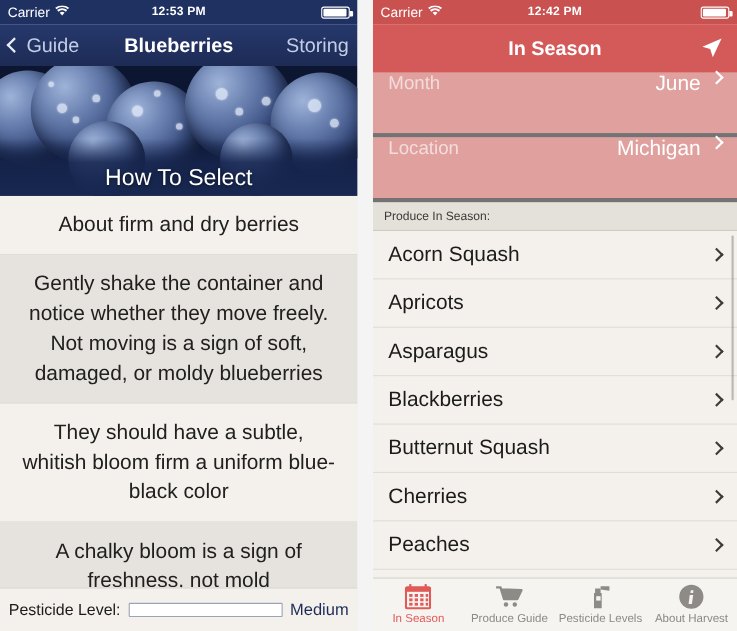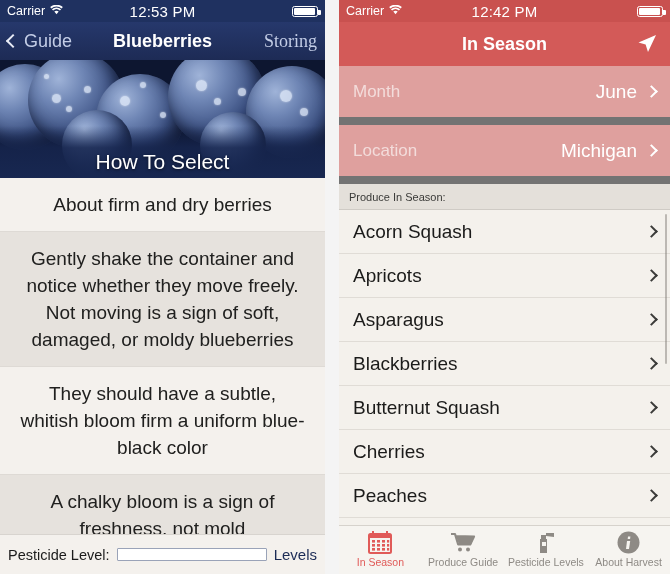--- a/index.html
+++ b/index.html
@@ -19,21 +19,21 @@
   .statusbar-left {
     height: 22px; background: #1f3160;
     display: flex; align-items: center; position: relative;
     color: #ffffff; font-size: 12.5px;
     padding: 0 7px;
   }
   .sb-carrier { display: flex; align-items: center; gap: 5px; }
   .sb-wifi { display: inline-block; }
   .sb-time {
     position: absolute; left: 0; right: 0; text-align: center;
-    font-weight: normal; font-size: 15px; letter-spacing: .2px;
+    font-weight: bold; font-size: 11px; letter-spacing: .2px;
   }
   .sb-batt {
     margin-left: auto; width: 26px; height: 11px;
     border: 1.3px solid #ffffff; border-radius: 2.5px;
     position: relative; background: transparent;
   }
   .sb-batt::after {
     content:""; position: absolute; right: -3.6px; top: 3px;
     width: 2.2px; height: 5px; background: #ffffff; border-radius: 0 1px 1px 0;
   }
@@ -45,21 +45,21 @@
   }
   .nav-back { display:flex; align-items:center; gap:4px; color:#c3cde6; font-size:18px; cursor:pointer; }
   .chev-back {
     width: 10px; height: 10px; border-left: 2.6px solid #e8ecf6; border-bottom: 2.6px solid #e8ecf6;
     transform: rotate(45deg); margin-right: 2px;
   }
   .nav-title {
     position:absolute; left:0; right:0; text-align:center;
     color:#ffffff; font-size: 18px; font-weight: bold; pointer-events:none;
   }
-  .nav-right { margin-left:auto; color:#c3cde6; font-size:18px; cursor:pointer;font-family:Liberation Serif, serif; }
+  .nav-right { margin-left:auto; color:#c3cde6; font-size:18px; cursor:pointer; }
 
   .hero { position: relative; height: 118px; overflow: hidden; background:#0d1630; }
   .hero-photo { position:absolute; inset:0; }
   .berry {
     position:absolute; border-radius:50%;
     background: radial-gradient(circle at 32% 28%, #9fb3d8 0%, #6f86b5 26%, #3c5183 58%, #1b2747 100%);
     box-shadow: inset -6px -8px 16px rgba(5,10,26,.75);
   }
   .drop { position:absolute; border-radius:50%; background: rgba(225,235,250,.75); box-shadow: 0 0 2px rgba(255,255,255,.6); }
   .hero-fade {
@@ -109,22 +109,22 @@
     height: 44px; background:#d35a58;
     display:flex; align-items:center; padding:0 12px; position:relative;
   }
   .nav-title-r {
     position:absolute; left:0; right:0; text-align:center;
     color:#fff; font-size:18px; font-weight:bold; pointer-events:none;
   }
   .loc-arrow { margin-left:auto; width:22px; height:22px; cursor:pointer; }
 
   .setting-row {
-    height: 59px; display:flex; align-items:center; padding: 0 14px;
-    background:#dfa09e; border-bottom: 8px solid #737373;
+    height: 59px; display:flex; align-items:flex-start; padding: 0 14px;
+    background:#dfa09e; border-bottom: 4px solid #737373;
   }
   .setting-row.second { background:#dfa09e; }
   .setting-label { color:#f3dcdb; font-size: 17px; }
   .setting-val { margin-left:auto; color:#ffffff; font-size: 19px; }
   .chev-r {
     width: 9px; height: 9px; border-top:2.6px solid #ffffff; border-right:2.6px solid #ffffff;
     transform: rotate(45deg); margin-left: 10px;
   }
 
   .section-head {
@@ -223,21 +223,21 @@
       <div class="tip plain">They should have a subtle, whitish bloom firm a uniform blue-black color</div>
       <div class="tip alt">A chalky bloom is a sign of freshness, not mold</div>
       <div class="tip plain">Prone to mold! Inspect packaging</div>
     </div>
 
     <div class="pesticide">
       <span class="pest-label">Pesticide Level:</span>
       <span class="pest-track">
         <span class="pest-fill" style="width: 55%; background: rgb(31, 49, 96);"></span>
       </span>
-      <span class="pest-value">Levels</span>
+      <span class="pest-value">Medium</span>
     </div>
   </div>
 
   <div class="gap"></div>
 
   <div class="phone-right">
 
     <div class="statusbar-right">
       <span class="sb-carrier">
         <span>Carrier</span>

